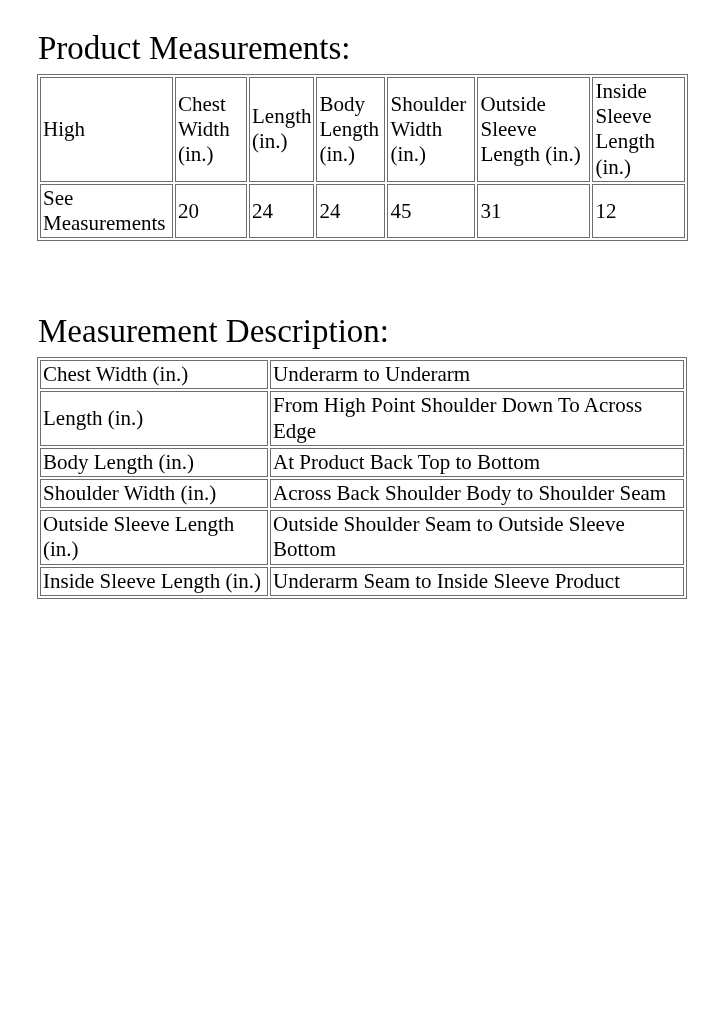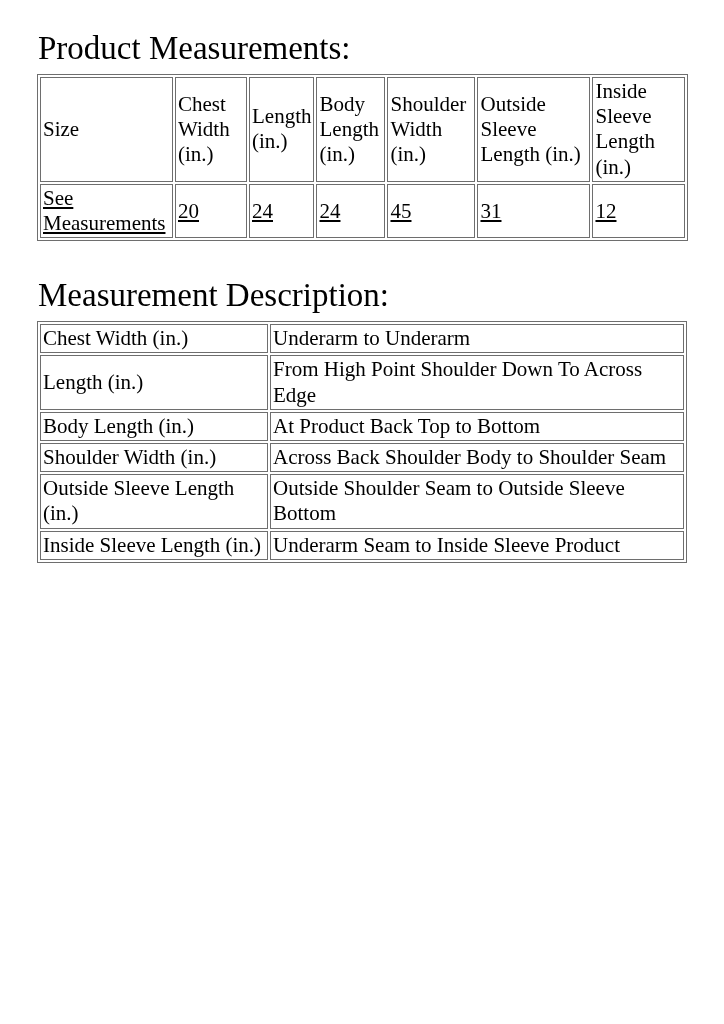--- a/index.html
+++ b/index.html
@@ -17,21 +17,21 @@
     overflow: hidden;
   }
   .section-title {
     font-size: 33px;
     font-weight: normal;
     line-height: 1.15;
     margin: 0 0 6px 1px;
     letter-spacing: 0px;
   }
   .section-title.second {
-    margin-top: 36px;
+    margin-top: 72px;
   }
   table.grid {
     table-layout: fixed;
     border-collapse: separate;
     border-spacing: 2px;
     border: 1px solid #6e6e6e;
     font-size: 21px;
     line-height: 1.2;
   }
   table.grid td, table.grid th {
@@ -45,21 +45,21 @@
   }
   
   .pm-col-size    { width: 133px; }
   .pm-col-chest   { width: 72px;  }
   .pm-col-length  { width: 64px;  }
   .pm-col-body    { width: 69px;  }
   .pm-col-shoulder{ width: 88px;  }
   .pm-col-outside { width: 113px; }
   .pm-col-inside  { width: 93px;  }
   .pm-header-row  { height: 105px; }
-  .pm-data-row    { height: 54px; text-decoration: underline;  }
+  .pm-data-row    { height: 54px;  }
   
   .md-col-term { width: 228px; }
   .md-col-desc { width: 414px; }
 </style>
 </head>
 <body>
 
 <div class="page">
 
   <h1 class="section-title">Product Measurements:</h1>
@@ -69,21 +69,21 @@
       <col class="pm-col-size">
       <col class="pm-col-chest">
       <col class="pm-col-length">
       <col class="pm-col-body">
       <col class="pm-col-shoulder">
       <col class="pm-col-outside">
       <col class="pm-col-inside">
     </colgroup>
     <tbody>
       <tr class="pm-header-row">
-        <th>Size</th>
+        <th>High</th>
         <th>Chest Width (in.)</th>
         <th>Length (in.)</th>
         <th>Body Length (in.)</th>
         <th>Shoulder Width (in.)</th>
         <th>Outside Sleeve Length (in.)</th>
         <th>Inside Sleeve Length (in.)</th>
       </tr>
       <tr class="pm-data-row">
         <td>See Measurements</td>
         <td>20</td>

